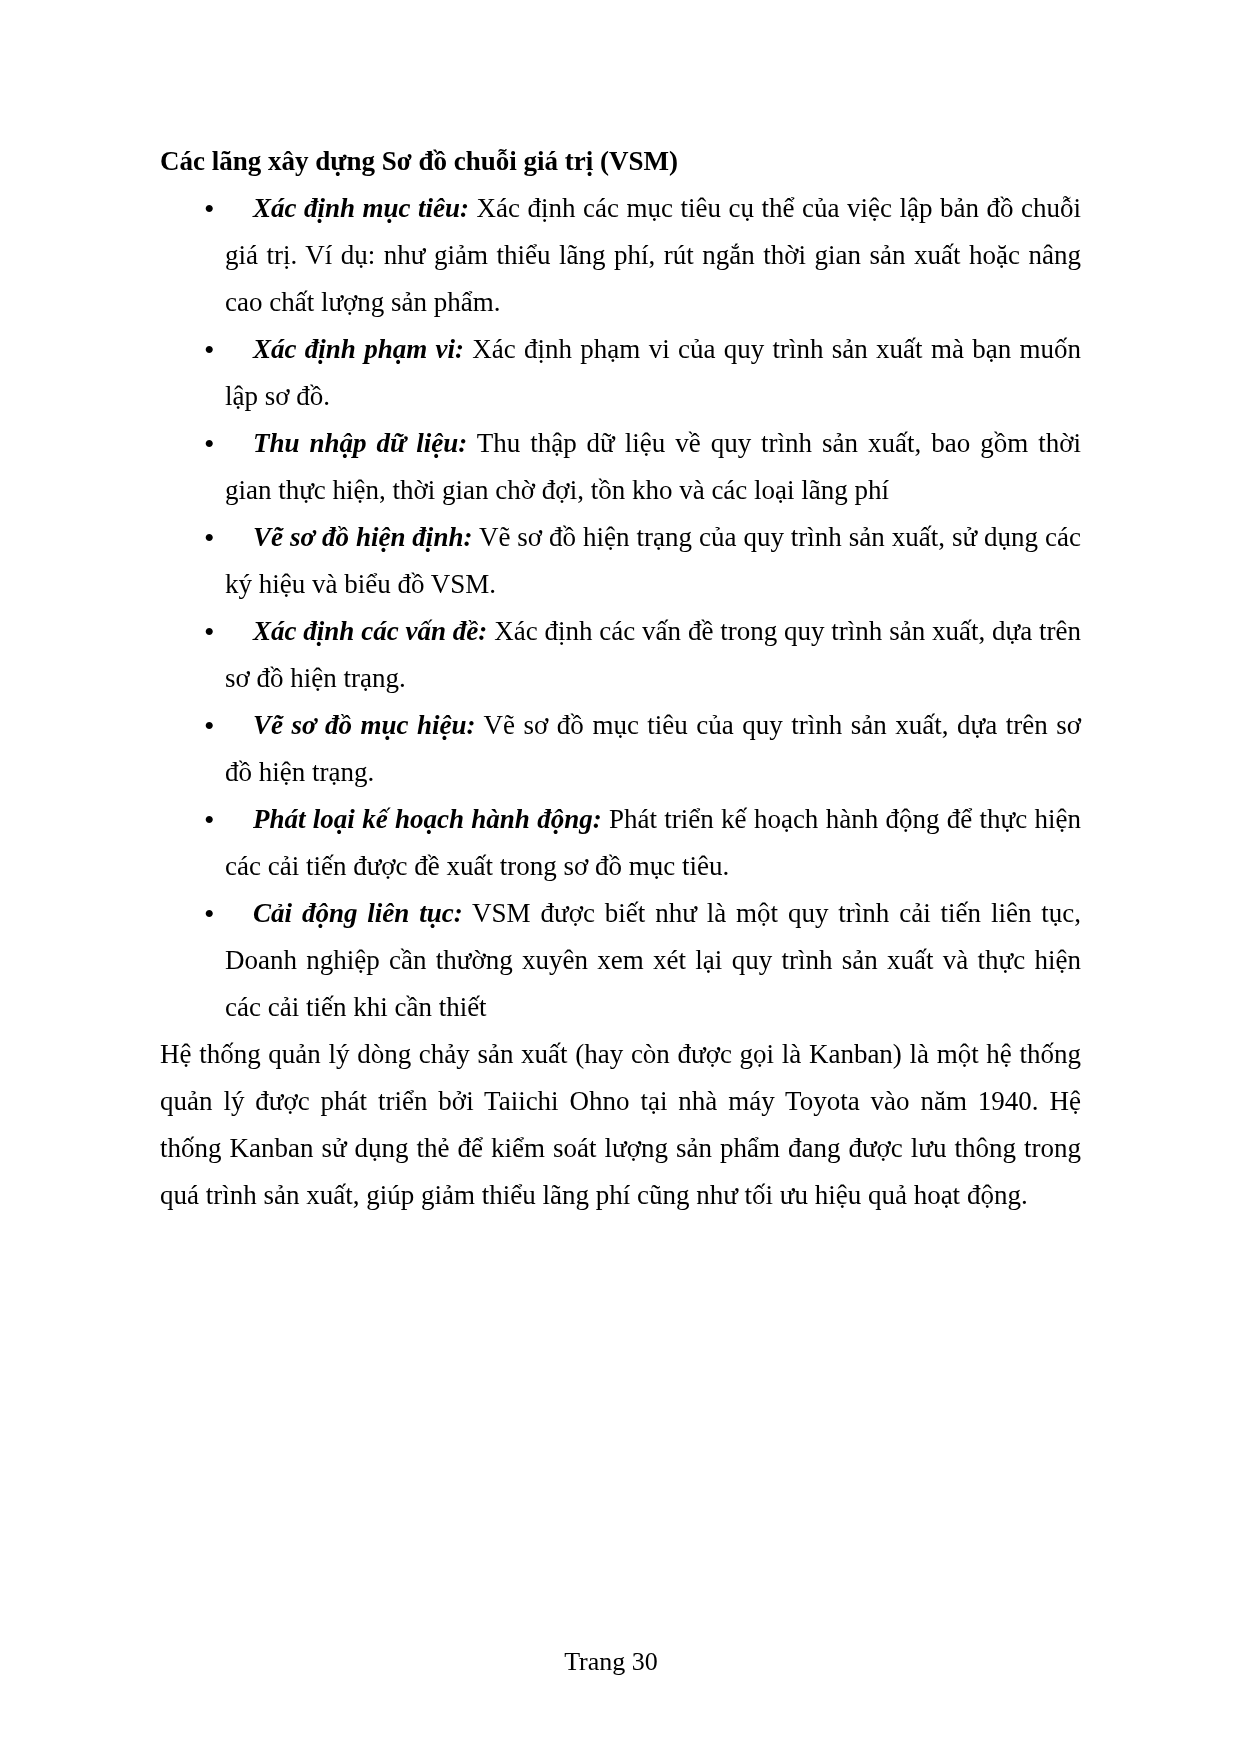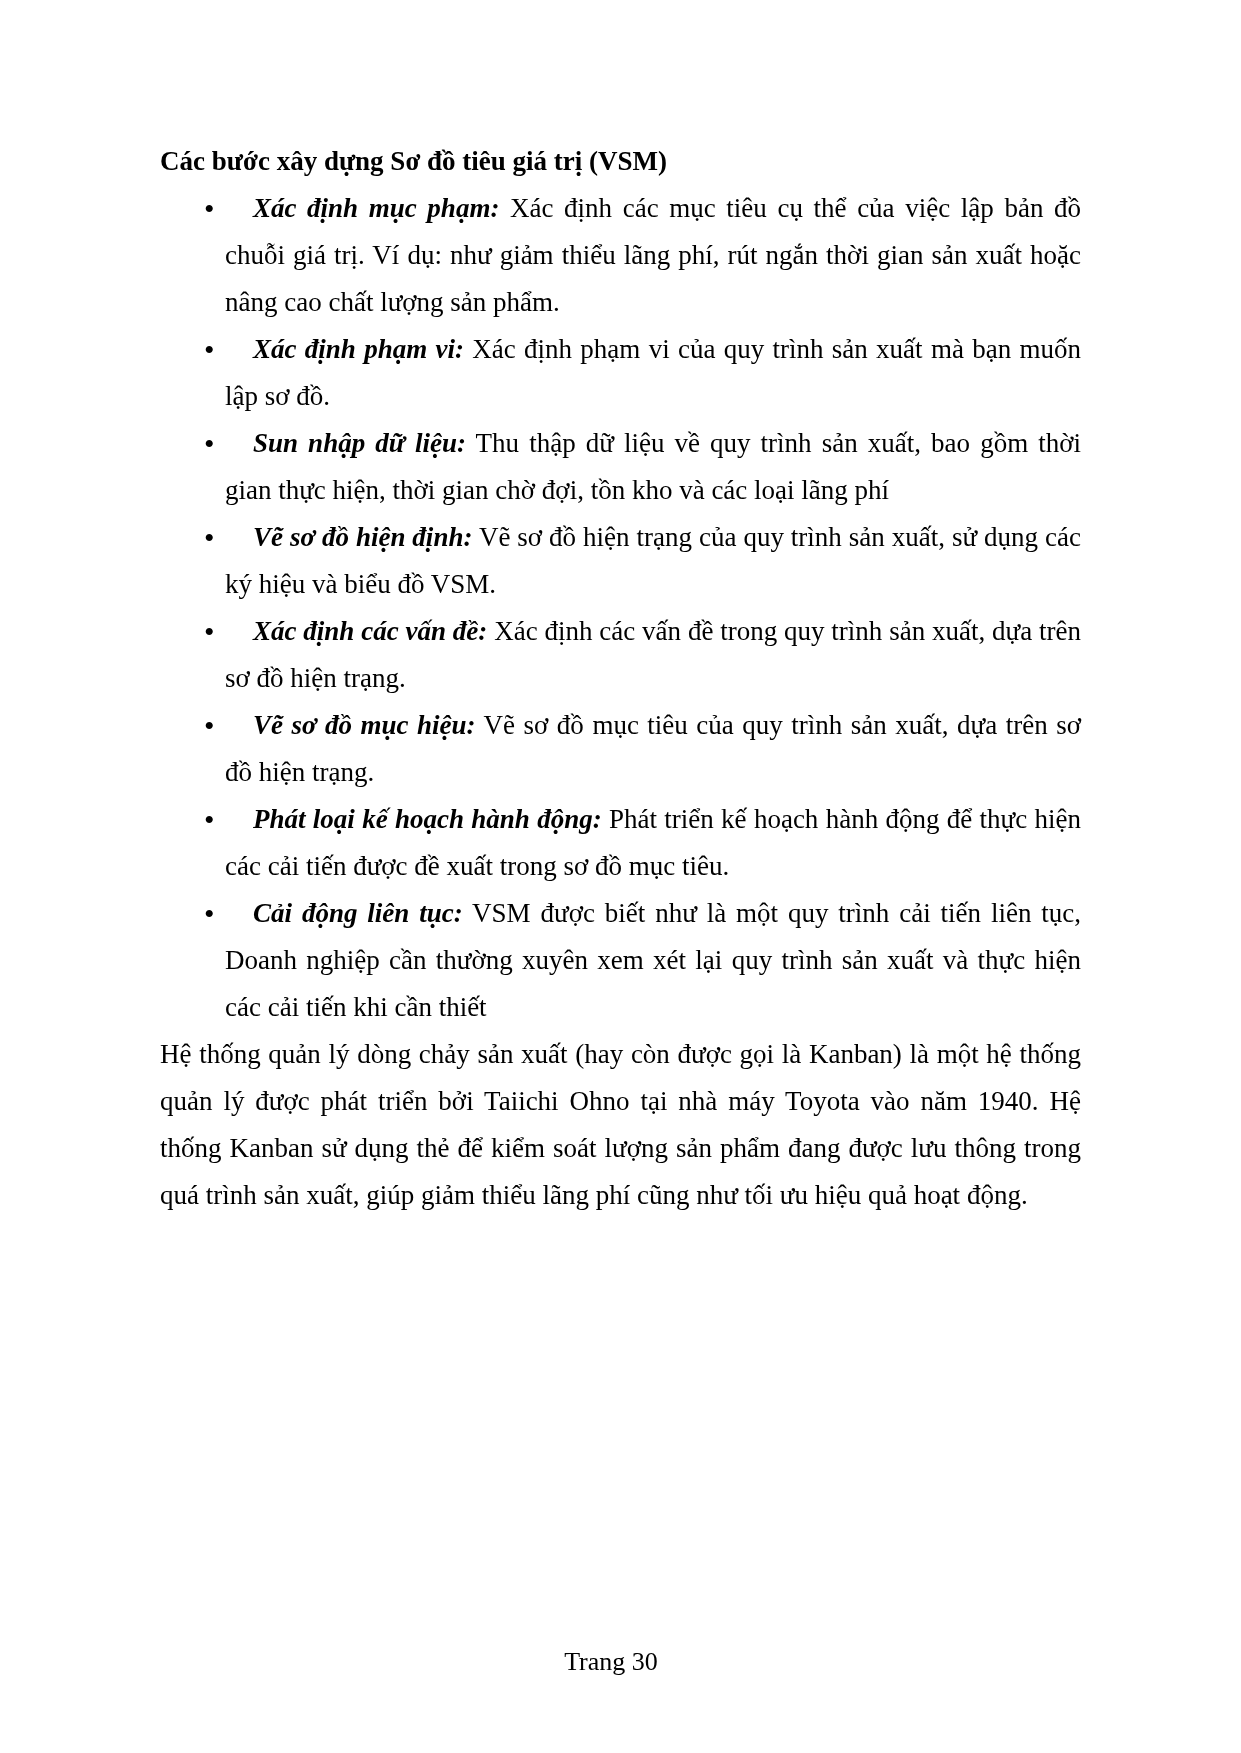--- a/index.html
+++ b/index.html
@@ -78,36 +78,36 @@
     text-align: center;
     font-size: 26px;
     line-height: 34px;
   }
 </style>
 </head>
 <body>
 
 <div class="content">
 
-  <h1 class="doc-heading">Các bước xây dựng Sơ đồ tiêu giá trị (VSM)</h1>
+  <h1 class="doc-heading">Các lãng xây dựng Sơ đồ chuỗi giá trị (VSM)</h1>
 
   <ul class="vsm-list">
     <li class="vsm-item">
       <span class="bullet">•</span>
-      <span class="lead">Xác định mục phạm:</span>
+      <span class="lead">Xác định mục tiêu:</span>
       <span>Xác định các mục tiêu cụ thể của việc lập bản đồ chuỗi giá trị. Ví dụ: như giảm thiểu lãng phí, rút ngắn thời gian sản xuất hoặc nâng cao chất lượng sản phẩm.</span>
     </li>
     <li class="vsm-item">
       <span class="bullet">•</span>
       <span class="lead">Xác định phạm vi:</span>
       <span>Xác định phạm vi của quy trình sản xuất mà bạn muốn lập sơ đồ.</span>
     </li>
     <li class="vsm-item">
       <span class="bullet">•</span>
-      <span class="lead">Sun nhập dữ liệu:</span>
+      <span class="lead">Thu nhập dữ liệu:</span>
       <span>Thu thập dữ liệu về quy trình sản xuất, bao gồm thời gian thực hiện, thời gian chờ đợi, tồn kho và các loại lãng phí</span>
     </li>
     <li class="vsm-item">
       <span class="bullet">•</span>
       <span class="lead">Vẽ sơ đồ hiện định:</span>
       <span>Vẽ sơ đồ hiện trạng của quy trình sản xuất, sử dụng các ký hiệu và biểu đồ VSM.</span>
     </li>
     <li class="vsm-item">
       <span class="bullet">•</span>
       <span class="lead">Xác định các vấn đề:</span>

